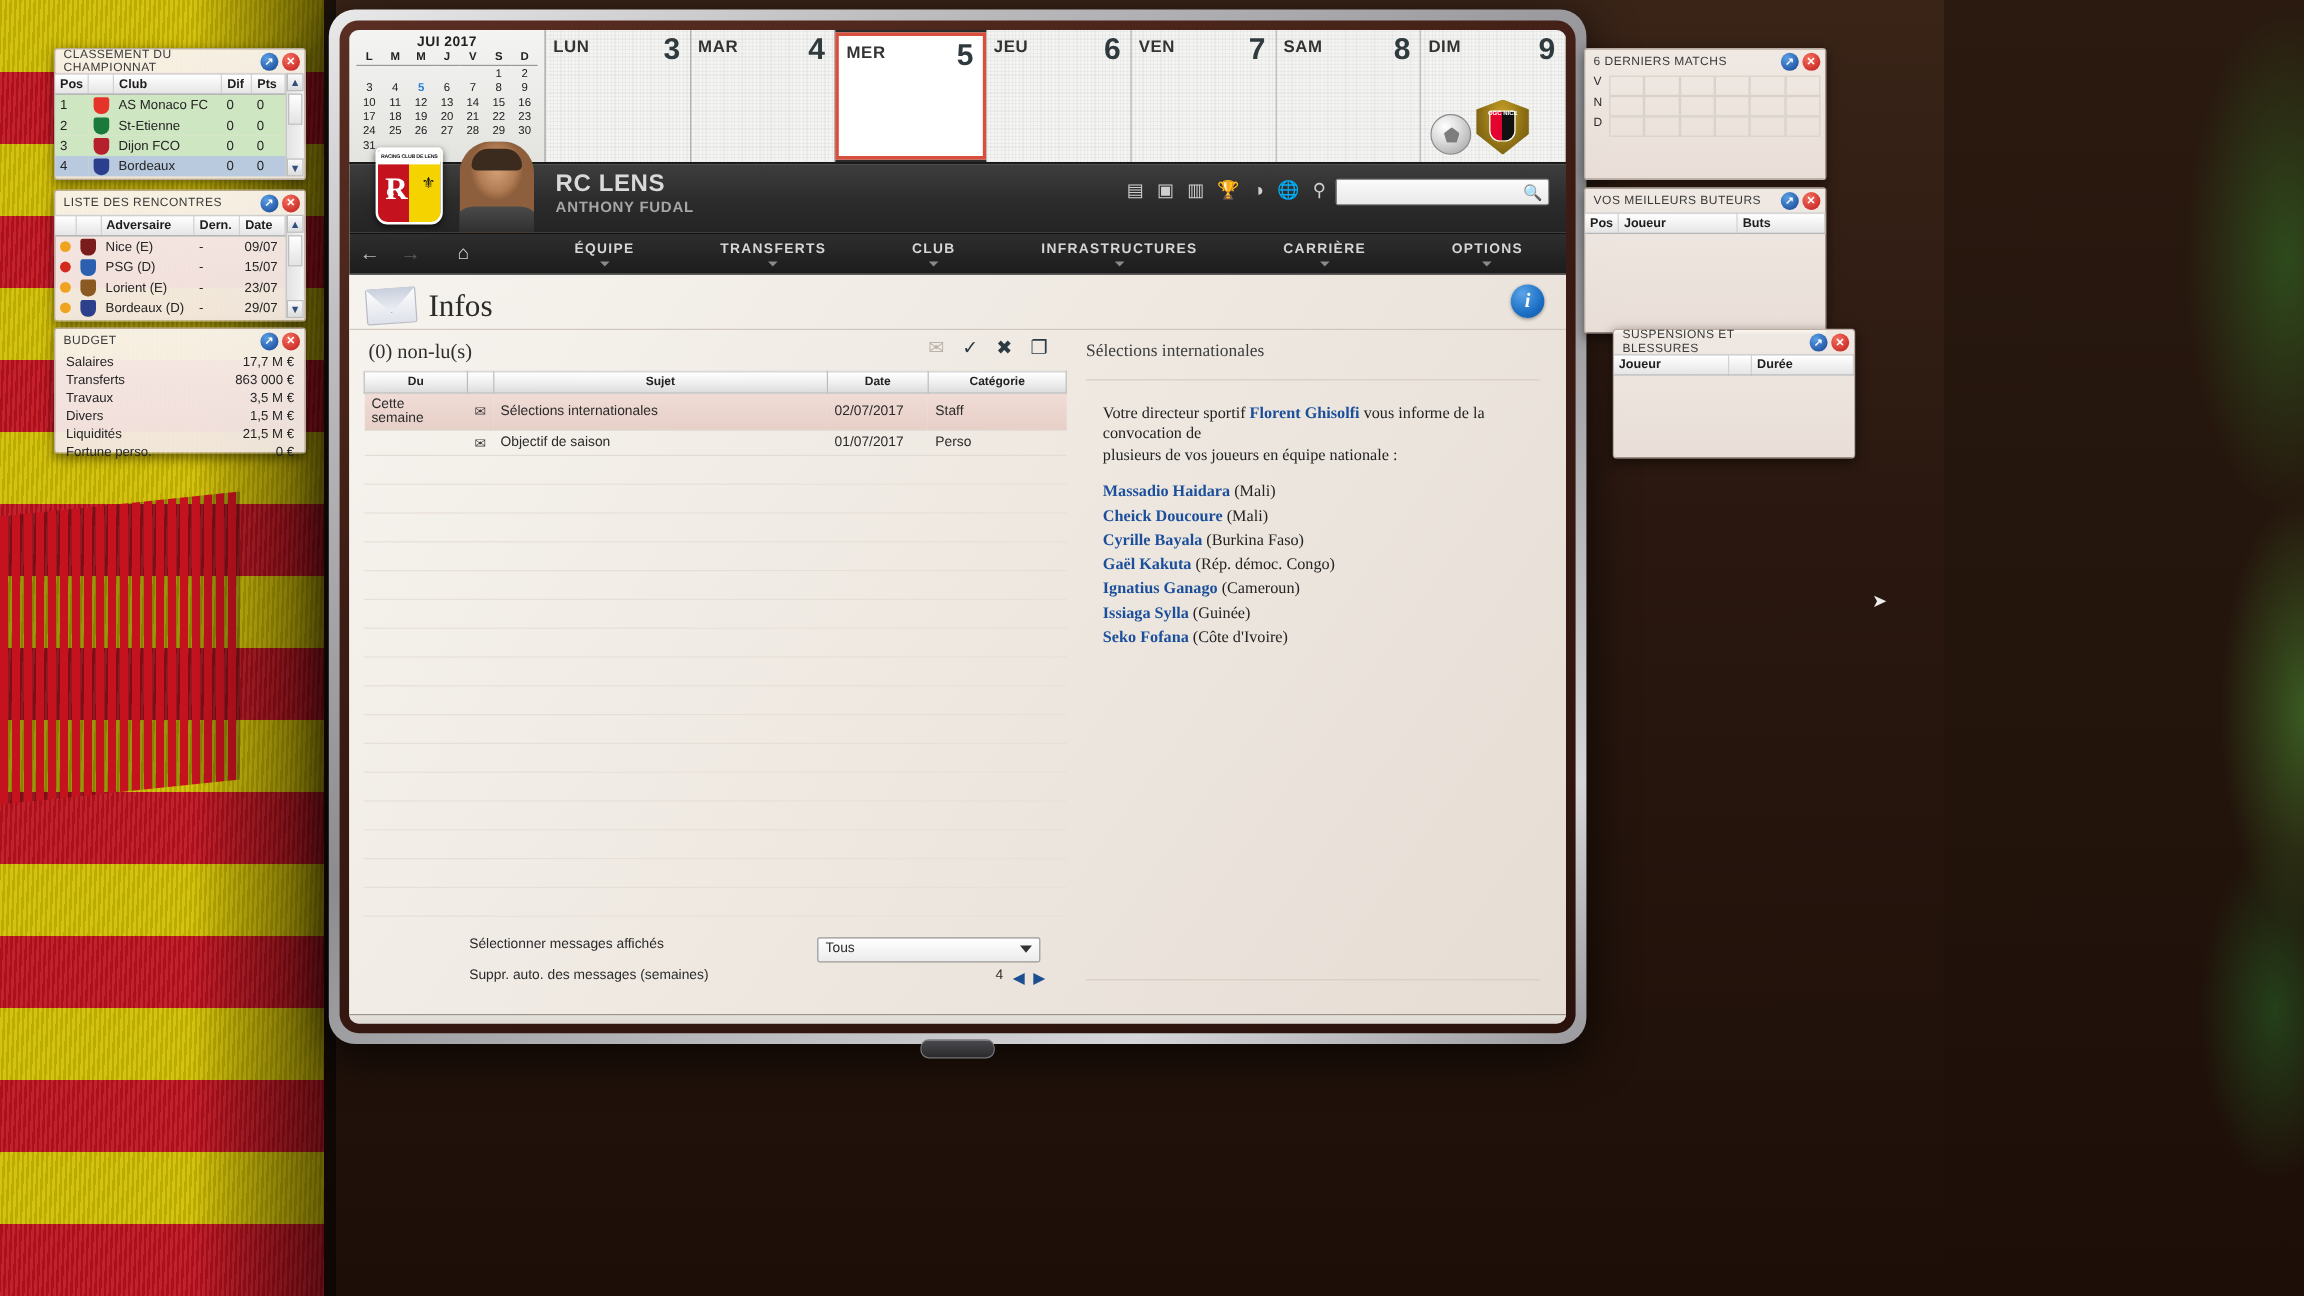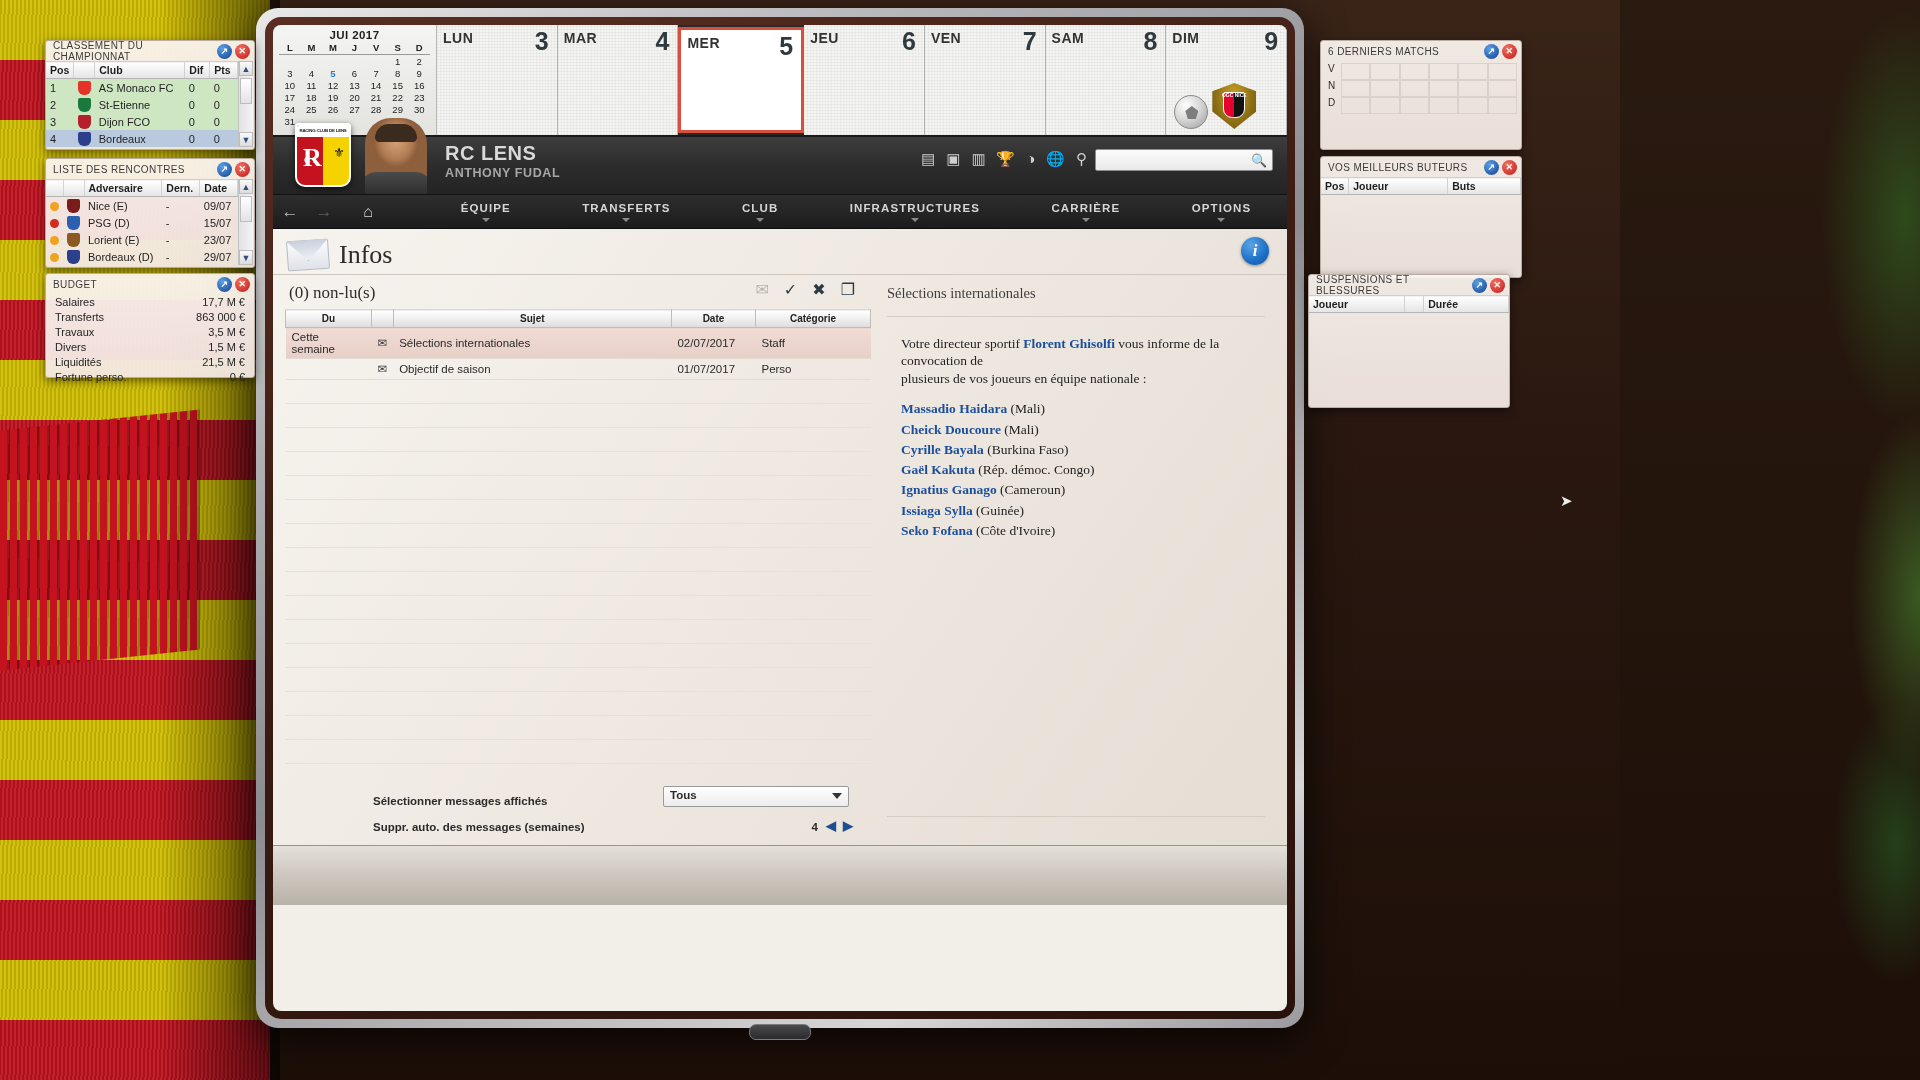--- a/index.html
+++ b/index.html
@@ -43,21 +43,21 @@
       #c4121f 0px, #c4121f 7px, rgba(0,0,0,.25) 7px, rgba(0,0,0,.25) 10px);
     transform: skewY(-6deg);
   }
   #scarf-shadow {
     position: absolute; left: 160px; top: 0; width: 120px; height: 1080px;
     background: linear-gradient(90deg, rgba(0,0,0,0) 0%, rgba(0,0,0,.55) 100%);
   }
 
   
   #tablet {
-    position: absolute; left: 256px; top: 8px; width: 1048px; height: 1020px;
+    position: absolute; left: 274px; top: 8px; width: 1048px; height: 862px;
     background: linear-gradient(150deg,#e9e9ea 0%, #bfbfc2 18%, #8c8c90 50%, #d6d6d9 85%, #9a9a9e 100%);
     border-radius: 22px;
     box-shadow: 0 10px 40px rgba(0,0,0,.75);
     padding: 9px;
   }
   #tablet-inner {
     width: 100%; height: 100%;
     background: linear-gradient(160deg,#5a2e22 0%, #3d1d14 40%, #2a120c 100%);
     border-radius: 16px;
     padding: 8px;
@@ -283,21 +283,21 @@
   }
   table.msg-table td {
     padding: 3px 6px; color: #2a2a2a; border-bottom: 1px solid #e2dcd4;
   }
   tr.msg-row.selected td { background: linear-gradient(180deg,#f0dcd6,#e6cfc7); margin-left: 10px; }
   tr.msg-row td.icon-cell { text-align: center; width: 18px; color: #3a3a3a; }
   #msg-filler { width: 586px; }
   #msg-filler .frow { height: 24px; border-bottom: 1px solid #e6e0d8; }
 
   #list-footer { position: absolute; left: 100px; bottom: 12px; width: 480px; font-size: 11.5px; color: #2b2b2b; }
-  .lf-row { display: flex; align-items: flex-end; height: 26px; font-weight: bold; }
+  .lf-row { display: flex; align-items: flex-start; height: 26px; }
   .lf-label { width: 290px; }
   .lf-select {
     width: 186px; height: 21px; background: linear-gradient(180deg,#fff,#ececec);
     border: 1px solid #9a9a9a; border-radius: 2px; position: relative;
     padding: 2px 6px; font-size: 11.5px; cursor: pointer;
   }
   .lf-select .dd {
     position: absolute; right: 6px; top: 6px;
     border-left: 5px solid transparent; border-right: 5px solid transparent; border-top: 6px solid #333;
   }
@@ -827,21 +827,21 @@
         <tr id="ts-head">
           <th style="width: 26px;">Pos</th>
           <th>Joueur</th>
           <th>Buts</th>
         </tr>
       </thead>
     <tbody></tbody>
   </table>
 </div>
 
-<div class="panel" style="left:1308px;top:274px;width:202px;height:134px">
+<div class="panel" style="left:1344px;top:274px;width:202px;height:108px">
   <div class="panel-head">
     <span class="ttl">SUSPENSIONS ET BLESSURES</span>
     <span class="pbtn blue">↗</span>
     <span class="pbtn red">✕</span>
   </div>
   <table class="ptable">
     <thead>
         <tr id="sp-head">
           <th>Joueur</th>
           <th></th>

